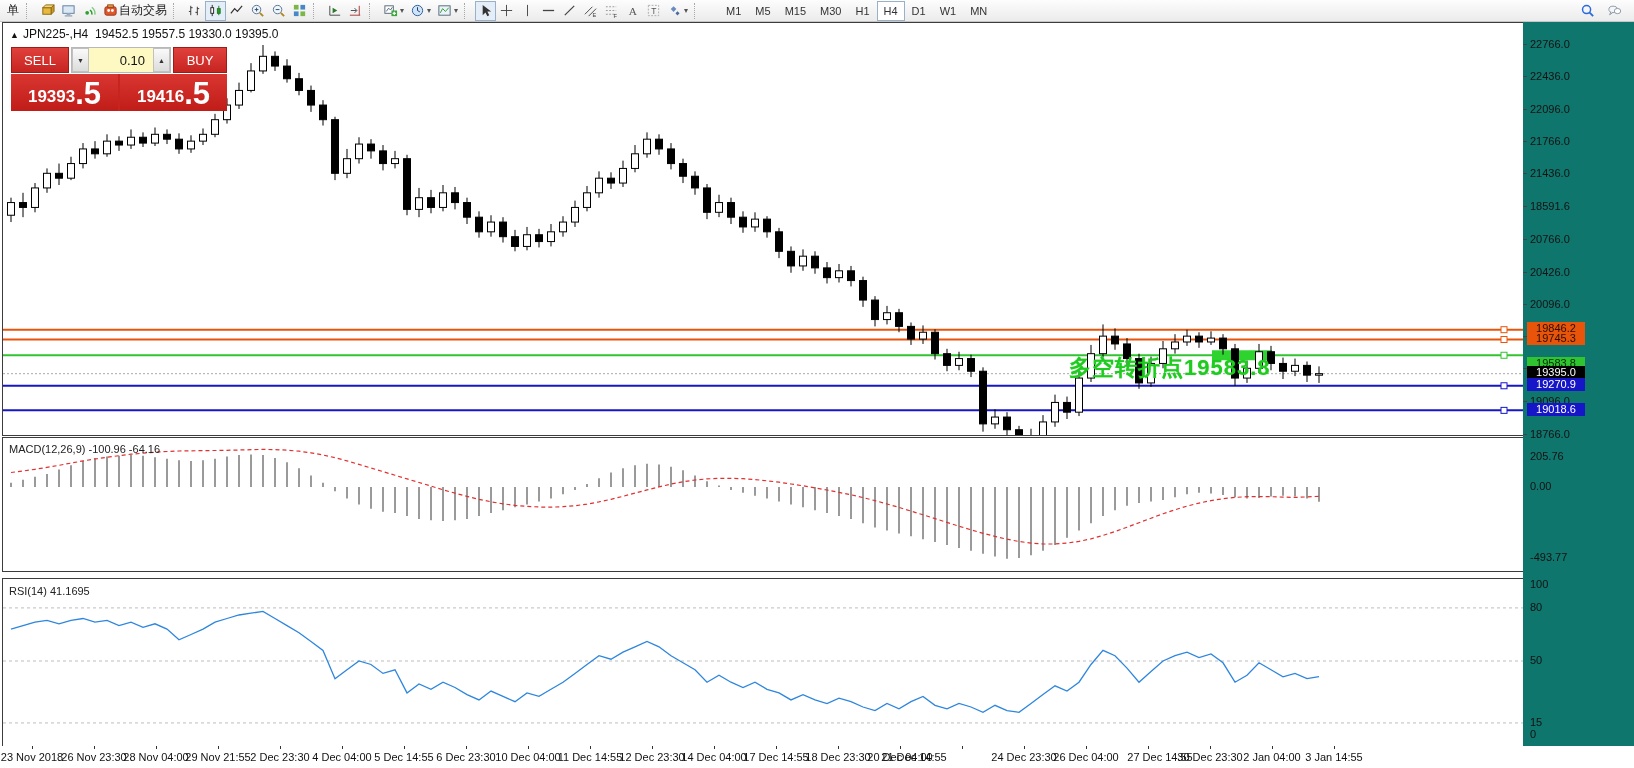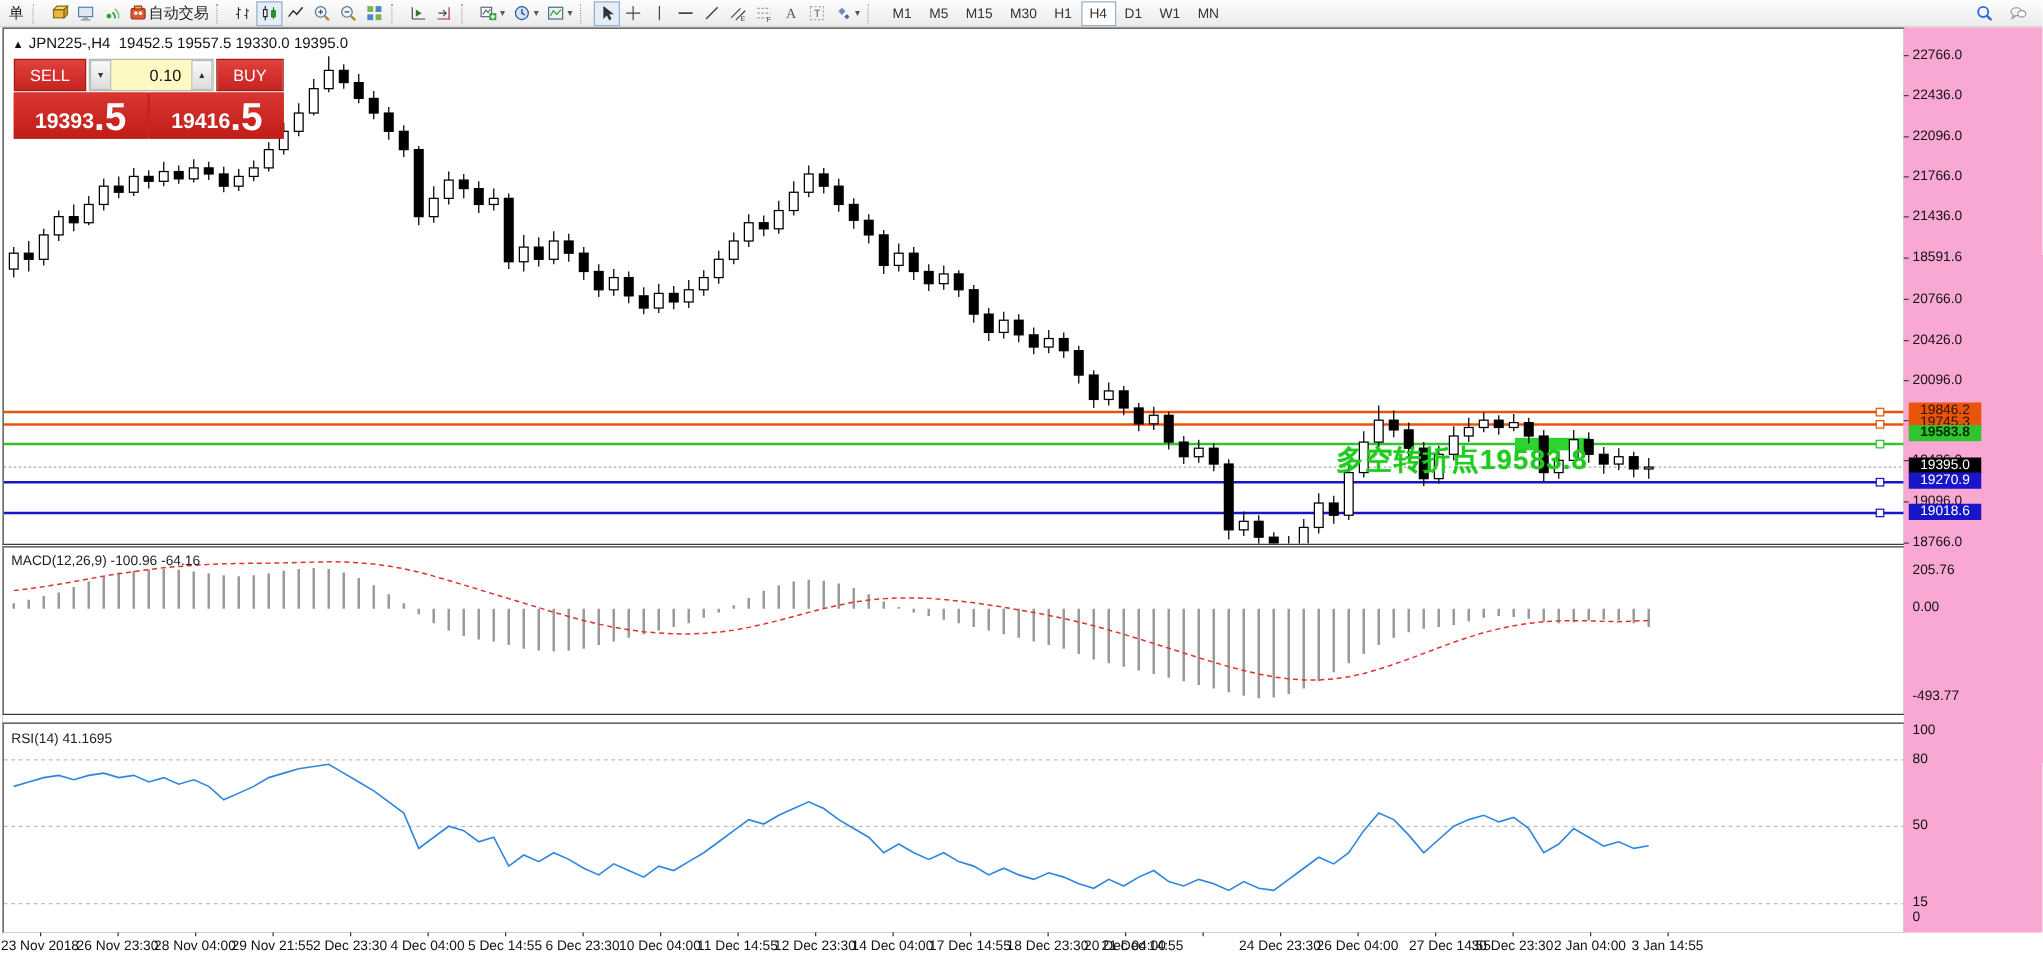--- a/index.html
+++ b/index.html
@@ -9,21 +9,21 @@
   .toolbar{position:absolute;left:0;top:0;width:1634px;height:22px;
      background:linear-gradient(#fdfdfd,#ebebeb);border-bottom:1px solid #c6c6c6;
      display:flex;align-items:center;padding:0 3px;box-sizing:border-box;}
   .tb-btn{height:20px;min-width:20px;border:1px solid transparent;background:transparent;
      display:inline-flex;align-items:center;justify-content:center;padding:0 2px;gap:1px;
      font-family:inherit;cursor:default;}
   .tb-btn.active{border-color:#9ab0c8;background:#e4eef8;}
   .tb-lab{font-size:12px;color:#222;white-space:nowrap;}
   .dd{font-size:8px;color:#555;margin-left:1px;}
   .tb-sep{width:6px;height:16px;border-left:1px dotted #a8a8a8;margin:0 4px 0 3px;}
-  .tf-bar{display:flex;align-items:flex-end;margin-left:2px;}
+  .tf-bar{display:flex;align-items:flex-end;margin-left:14px;}
   .tf-btn{font-size:11px;color:#333;border:1px solid transparent;background:transparent;
      padding:2px 6px;height:20px;box-sizing:border-box;font-family:inherit;}
   .tf-btn.active{background:#fff;border-color:#9ab0c8;}
   .tb-right{margin-left:auto;display:flex;align-items:center;gap:6px;padding-right:6px;}
   
   .chart-frame{position:absolute;left:0;top:22px;width:1634px;height:746px;background:#fff;}
   .chart-area{position:absolute;left:2px;top:0;width:1520px;height:723px;
      border:1px solid #3c3c3c;box-sizing:content-box;background:#fff;}
   .chart-area svg{position:absolute;left:0;display:block;}
   .pane-sep{position:absolute;left:-1px;width:1522px;background:#fff;}
@@ -44,21 +44,21 @@
   .tp-spin{flex:1;display:flex;background:#fef9c3;border:1px solid #b8b8b8;box-sizing:border-box;}
   .tp-step{width:15px;background:linear-gradient(#fafafa,#dcdcdc);border:1px solid #c0c0c0;
      font-size:7px;color:#333;display:flex;align-items:center;justify-content:center;}
   .tp-vol{flex:1;font-size:13px;color:#111;display:flex;align-items:center;justify-content:flex-end;padding-right:8px;}
   .tp-row2{display:flex;height:37px;gap:2px;margin-top:1px;background:#c72420;}
   .tp-price{flex:1;background:linear-gradient(#d93531,#c01d19);color:#fff;
      display:flex;align-items:flex-end;justify-content:center;padding-bottom:2px;}
   .tp-int{font-size:17px;font-weight:bold;line-height:24px;}
   .tp-frac{font-size:31px;font-weight:bold;line-height:30px;}
   
-  .price-axis{position:absolute;left:1523px;top:0;width:111px;height:724px;background:#f9a8d4;}
+  .price-axis{position:absolute;left:1523px;top:0;width:111px;height:724px;background:#0f766e;}
   .pa-tick{position:absolute;left:0;width:4px;height:1px;background:#444;}
   .pa-label{position:absolute;left:7px;font-size:11px;color:#111;white-space:nowrap;}
   .pa-badge{position:absolute;left:4px;min-width:52px;padding:0 3px;height:13px;
      font-size:11px;line-height:13px;text-align:center;white-space:nowrap;z-index:4;}
   .time-axis{position:absolute;left:2px;top:724px;width:1522px;height:22px;background:#fff;}
   .ta-tick{position:absolute;top:0;width:1px;height:3px;background:#333;}
   .ta-label{position:absolute;top:5px;width:90px;margin-left:-45px;text-align:center;
      font-size:11px;color:#111;white-space:nowrap;}
 </style>
 </head>
@@ -737,21 +737,21 @@
       <div class="pa-tick" style="top: 314px;"></div>
       <div class="pa-label" style="top: 308px;">19766.0</div>
       <div class="pa-tick" style="top: 346.175px;"></div>
       <div class="pa-label" style="top: 340.175px;">19436.0</div>
       <div class="pa-tick" style="top: 379.325px;"></div>
       <div class="pa-label" style="top: 373.325px;">19096.0</div>
       <div class="pa-tick" style="top: 411.5px;"></div>
       <div class="pa-label" style="top: 405.5px;">18766.0</div>
       <div class="pa-badge" style="top: 300.18px; background: rgb(232, 84, 10); color: rgb(42, 16, 0);">19846.2</div>
       <div class="pa-badge" style="top: 310.018px; background: rgb(232, 84, 10); color: rgb(42, 16, 0);">19745.3</div>
-      <div class="pa-badge" style="top: 318px; background: rgb(48, 196, 48); color: rgb(4, 42, 4); font-weight: bold;">19583.8</div>
+      <div class="pa-badge" style="top: 335px; background: rgb(48, 196, 48); color: rgb(4, 42, 4);">19583.8</div>
       <div class="pa-badge" style="top: 344.173px; background: rgb(0, 0, 0); color: rgb(255, 255, 255);">19395.0</div>
       <div class="pa-badge" style="top: 356.272px; background: rgb(22, 22, 200); color: rgb(255, 255, 255);">19270.9</div>
       <div class="pa-badge" style="top: 380.872px; background: rgb(22, 22, 200); color: rgb(255, 255, 255);">19018.6</div>
       <div class="pa-label" style="top: 428.165px;">205.76</div>
       <div class="pa-label" style="top: 458px;">0.00</div>
       <div class="pa-label" style="top: 529px;">-493.77</div>
       <div class="pa-label" style="top: 556px;">100</div>
       <div class="pa-label" style="top: 578.9px;">80</div>
       <div class="pa-label" style="top: 632px;">50</div>
       <div class="pa-label" style="top: 693.95px;">15</div>

